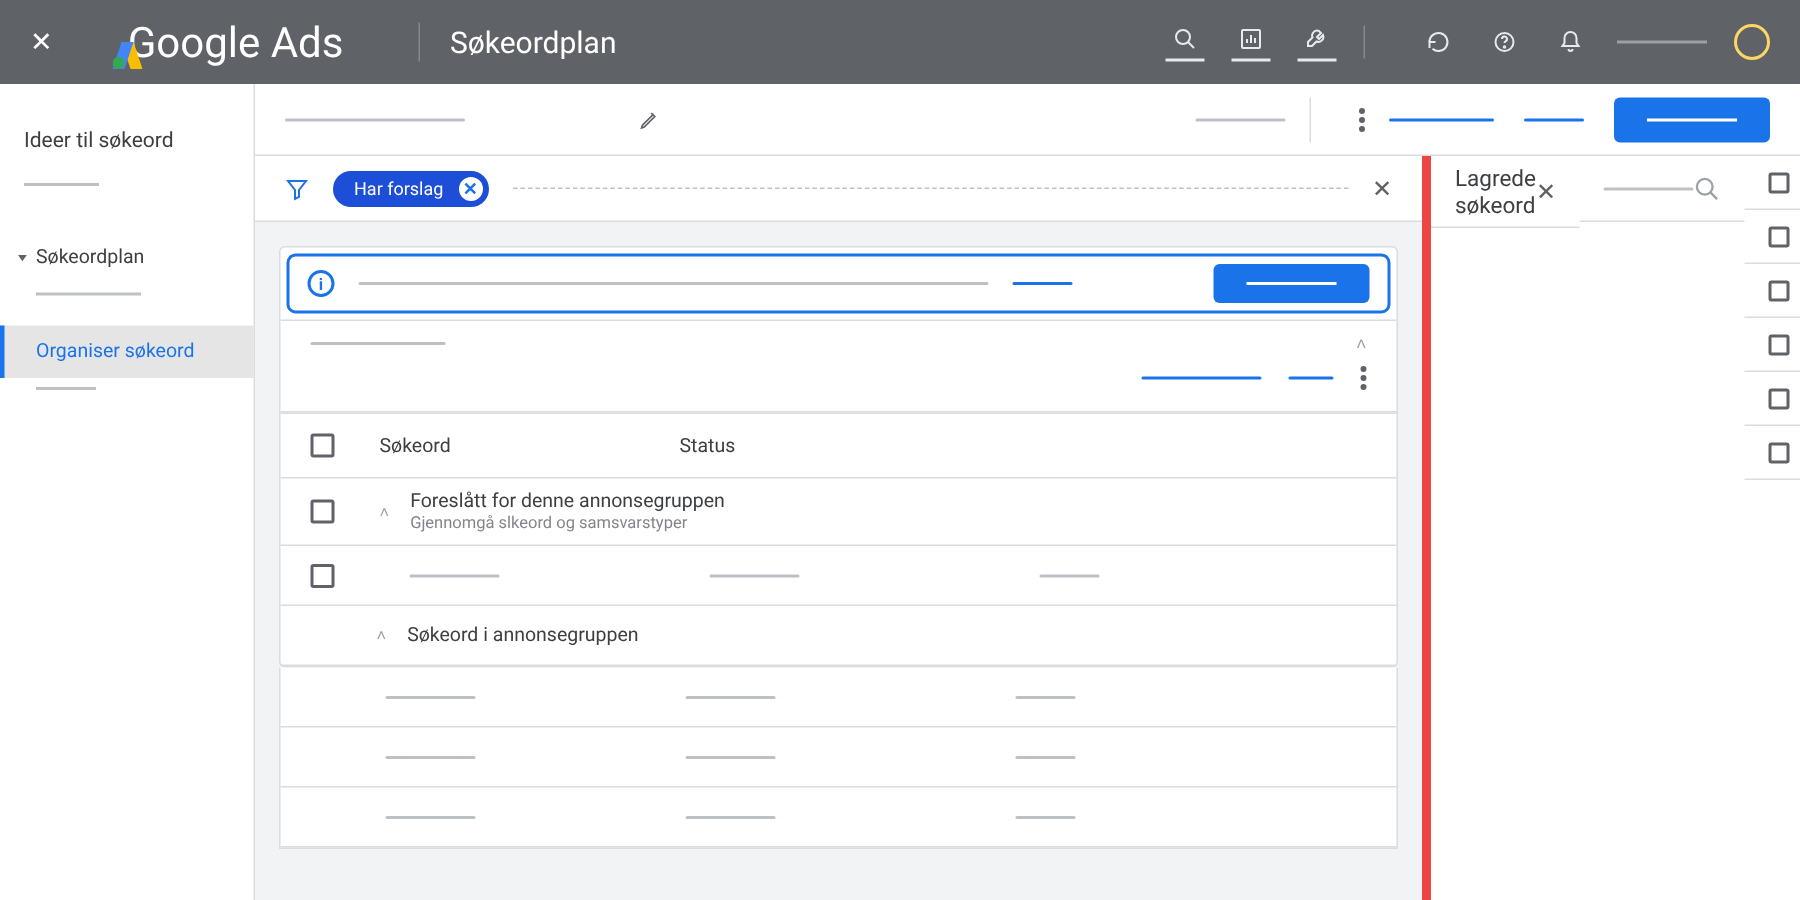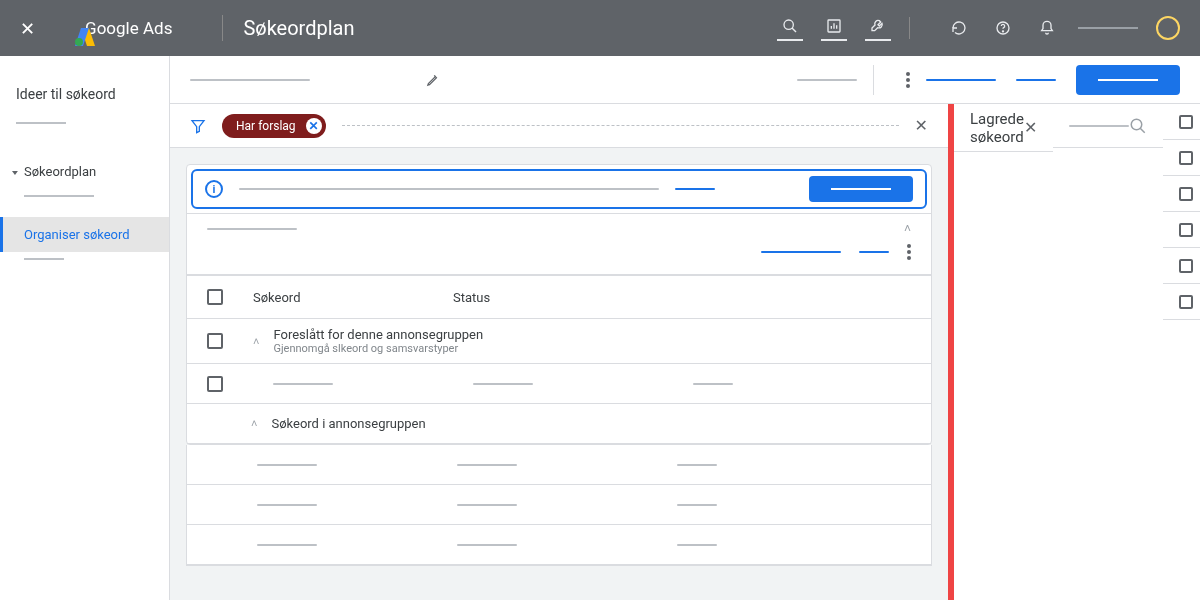--- a/index.html
+++ b/index.html
@@ -3,21 +3,21 @@
 <meta charset="utf-8">
 <style>
 * { box-sizing: border-box; margin: 0; padding: 0; }
 body { font-family: Roboto, Arial, sans-serif; font-size: 13px; color: #3c4043; background: #fff; width: 1200px; height: 600px; overflow: hidden; }
 
 
 .header { height: 56px; background: #5f6368; display: flex; align-items: center; padding: 0 20px; color: #fff; }
 .close-x { font-size: 18px; margin-right: 40px; color: #fff; cursor: pointer; }
 .logo-wedge { width: 0; height: 0; margin-right: 10px; position: relative; }
 .logo-wedge svg { display: block; }
-.brand { font-size: 17px; font-weight: 400; margin-right: 30px; }
+.brand { font-size: 28px; font-weight: 400; margin-right: 30px; }
 .vdiv { width: 1px; height: 26px; background: #888; margin: 0 20px; }
 .section-title { font-size: 20px; font-weight: 400; }
 .spacer { flex: 1; }
 .iconbtn { width: 26px; height: 26px; display: flex; align-items: center; justify-content: center; margin-left: 18px; cursor: pointer; color: #e8eaed; }
 .icon-underline { border-bottom: 2px solid #e8eaed; padding-bottom: 3px; }
 .thin-divider { width: 1px; height: 22px; background: #888; margin: 0 18px; }
 .hline-long { width: 60px; height: 2px; background: #9aa0a6; margin-left: 18px; }
 .ring { width: 24px; height: 24px; border: 2px solid #fdd663; border-radius: 50%; margin-left: 18px; }
 
 
@@ -48,21 +48,21 @@
 .btn-blue { height: 30px; background: #1a73e8; border-radius: 4px; padding: 0 22px; display: flex; align-items: center; cursor: pointer; }
 .btn-blue .inner { width: 60px; height: 2px; background: #fff; }
 
 
 .content-row { flex: 1; display: flex; min-height: 0; }
 .center { flex: 1; display: flex; flex-direction: column; min-width: 0; }
 
 
 .filterbar { height: 44px; border-bottom: 1px solid #dadce0; display: flex; align-items: center; padding: 0 20px; }
 .funnel-svg { color: #1a73e8; margin-right: 16px; }
-.chip { height: 24px; background: #7f1d1d; border-radius: 12px; display: flex; align-items: center; padding: 0 4px 0 14px; color: #fff; font-size: 12px; cursor: pointer; }
+.chip { height: 24px; background: #1d4ed8; border-radius: 12px; display: flex; align-items: center; padding: 0 4px 0 14px; color: #fff; font-size: 12px; cursor: pointer; }
 .chip-x { width: 16px; height: 16px; border-radius: 50%; background: #fff; color: #1a73e8; font-weight: bold; display: flex; align-items: center; justify-content: center; margin-left: 10px; font-size: 12px; }
 .filter-underline { flex: 1; height: 1px; border-bottom: 1px dashed #bdc1c6; margin: 0 16px; }
 .fx { color: #5f6368; cursor: pointer; font-size: 16px; }
 
 
 .panel-wrap { flex: 1; background: #f1f3f4; padding: 16px; overflow: hidden; }
 .panel { background: #fff; border: 1px solid #dadce0; border-radius: 4px; }
 
 
 .callout { margin: 4px; border: 2px solid #1a73e8; border-radius: 6px; height: 40px; display: flex; align-items: center; padding: 0 12px; gap: 16px; }

